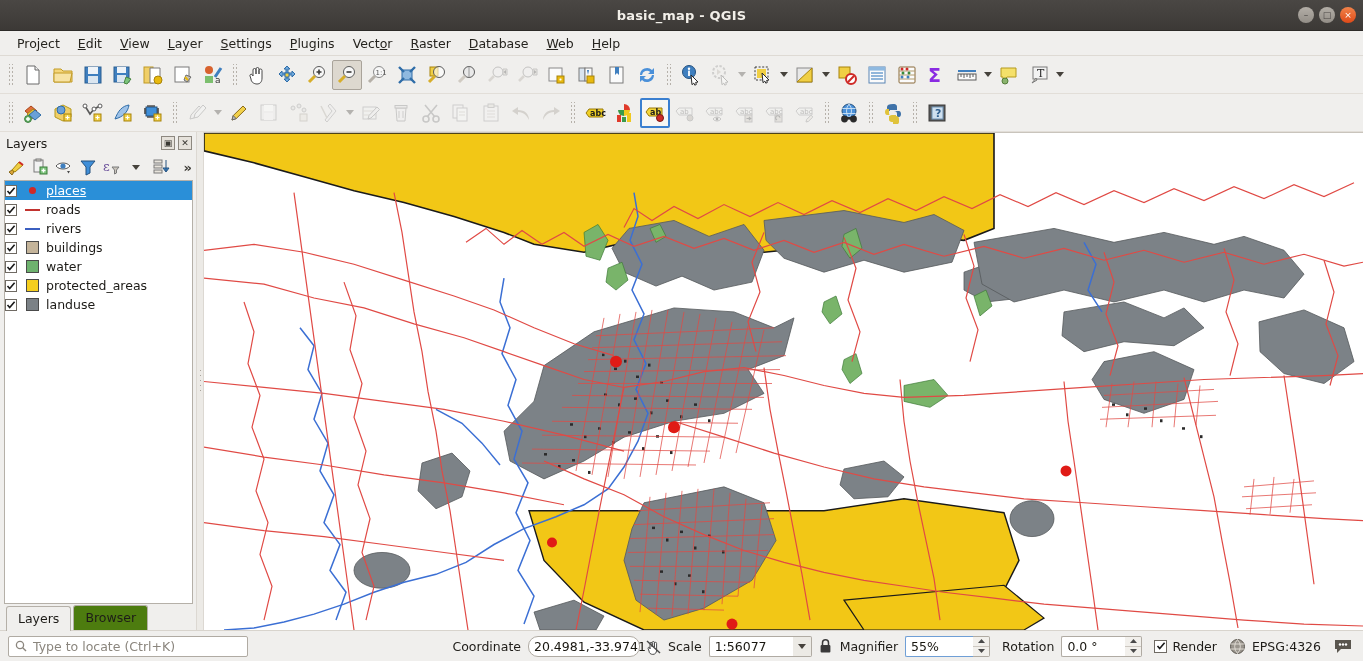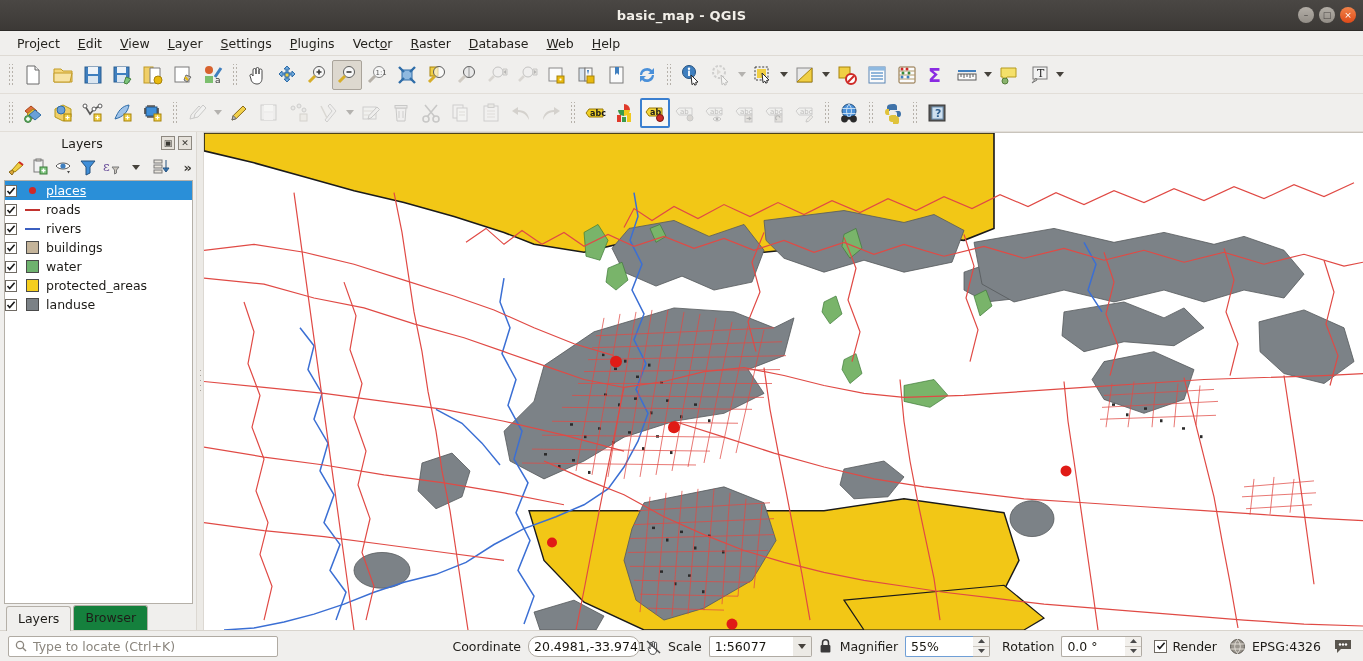--- a/index.html
+++ b/index.html
@@ -68,21 +68,21 @@
   .tbtn.sel-blue { border: 2px solid #3a7fd0; border-radius: 2px; background: #f7f6f3; }
   .tbtn.dis { opacity: .38; }
   .tarrow { width: 12px; height: 30px; display:flex; align-items:center; justify-content:center; flex:0 0 12px; }
   .tarrow.dis { opacity: .35; }
   .caret { width:0;height:0;border-left:4px solid transparent;border-right:4px solid transparent;border-top:5px solid #46423c; }
 
   
   .body { flex: 1 1 auto; display: flex; min-height: 0; background: #f0efed; }
 
   
-  .panel { width: 196px; flex: 0 0 196px; display: flex; flex-direction: column; background: #f0efed; text-align: center; }
+  .panel { width: 196px; flex: 0 0 196px; display: flex; flex-direction: column; background: #f0efed; }
   .panel-title {
     height: 22px; display: flex; align-items: center; padding: 0 4px 0 6px;
     font-size: 12.5px; color: #1d1b17; font-weight: normal;
   }
   .panel-title .ptxt { flex: 1 1 auto; }
   .pbtn { width: 14px; height: 14px; margin-left: 3px; border: 1px solid #8d8880; background: #e6e2db;
           display:flex;align-items:center;justify-content:center; color:#3a3833; font-size: 9px; line-height:1; }
   .panel-tools { height: 26px; display: flex; align-items: center; padding-left: 5px; gap: 2px; }
   .ptool { width: 24px; height: 22px; display:flex; align-items:center; justify-content:center; border:1px solid transparent; border-radius:2px; }
   .pover { margin-left: 6px; font-size: 13px; font-weight: bold; color: #3a3833; padding: 0 4px; }
@@ -97,21 +97,21 @@
   .sym { width: 18px; flex: 0 0 18px; display:flex; align-items:center; justify-content:center; margin-right: 5px; }
   .sym .sq { width: 13px; height: 13px; border: 1px solid #4a4a4a; }
   .sym .dot { width: 7px; height: 7px; border-radius: 50%; }
   .sym .ln { width: 15px; height: 0; border-top-width: 2px; border-top-style: solid; }
   .lname { font-size: 12.5px; color: #1c1a16; white-space: nowrap; }
   .lrow.selected .lname { color: #ffffff; text-decoration: underline; }
   .paneltabs { height: 26px; display: flex; align-items: flex-end; padding-left: 6px; gap: 2px; }
   .ptab {
     padding: 4px 11px 5px; font-size: 12.5px; color: #1e1c18;
     border: 1px solid #b5b0a8; border-bottom: none;
-    border-radius: 3px 3px 0 0; background: #15803d;
+    border-radius: 3px 3px 0 0; background: #4d7c0f;
   }
   .ptab.active { background: #f0efed; border-color: #b5b0a8; position: relative; top: 1px; }
 
   
   .splitter { width: 8px; flex: 0 0 8px; background: #eceae6; display:flex; align-items:center; justify-content:center;
               border-left:1px solid #dcd8d2; border-right:1px solid #dcd8d2; }
   .splitter .dots { width:3px;height:26px;
     background-image: radial-gradient(circle, #a9a49c 1px, transparent 1px);
     background-size: 3px 5px; }
 
@@ -119,21 +119,21 @@
   .mapwrap { flex: 1 1 auto; position: relative; background: #ffffff; border-top: 1px solid #c9c4bc; overflow: hidden; }
   .mapwrap svg { display: block; width: 100%; height: 100%; }
 
   
   .statusbar {
     flex: 0 0 31px; height: 31px; background: #f0efed;
     display: flex; align-items: center; padding: 0 6px 0 8px; gap: 0;
     border-top: 1px solid #d8d4cd;
   }
   .locator {
-    width: 270px; height: 21px; background: #fff; border: 1px solid #b0aba3; border-radius: 2px;
+    width: 240px; height: 21px; background: #fff; border: 1px solid #b0aba3; border-radius: 2px;
     display: flex; align-items: center; padding: 0 6px; gap: 6px; color: #8b867e; font-size: 12.5px;
   }
   .sb-spacer { flex: 1 1 auto; }
   .sb-label { font-size: 12.5px; color: #1e1c18; margin: 0 7px 0 0; white-space: nowrap; }
   .sb-field {
     height: 21px; background: #fff; border: 1px solid #b0aba3; border-radius: 10px;
     display: flex; align-items: center; padding: 0 5px; font-size: 12.5px; color: #18160f;
     white-space: nowrap;
   }
   .sb-field.blue { border-color: #6f9fd6; }

